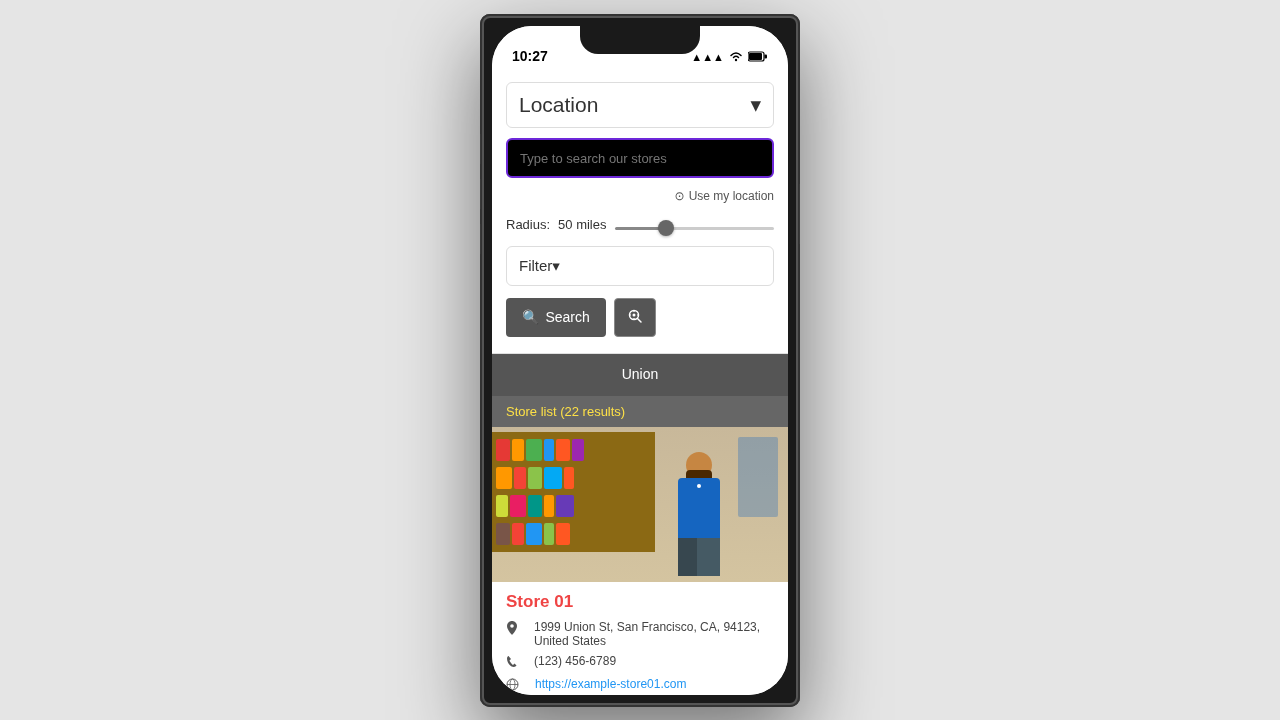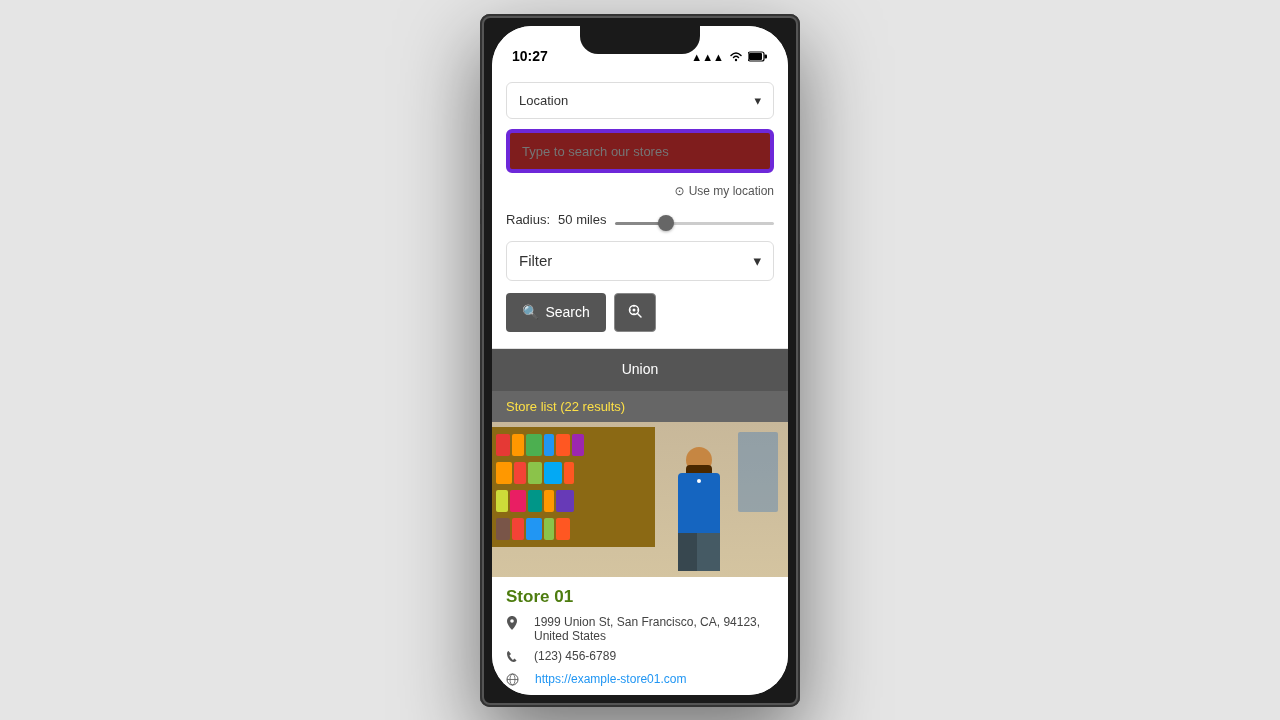--- a/index.html
+++ b/index.html
@@ -99,36 +99,36 @@
       align-items: center;
       padding: 10px 12px;
       border: 1px solid #ddd;
       border-radius: 6px;
       margin-bottom: 10px;
       cursor: pointer;
       background: #fff;
     }
 
     .location-dropdown span {
-      font-size: 13px;
+      font-size: 21px;
       color: #333;
     }
 
     .chevron-down {
       font-size: 12px;
       color: #666;
     }
 
     
     .search-input-wrapper {
-      border: 4px solid #6d28d9;
+      border: 2px solid #6d28d9;
       border-radius: 6px;
       padding: 9px 12px;
       margin-bottom: 8px;
-      background: #7f1d1d;
+      background: #000000;
     }
 
     .search-input-wrapper input {
       width: 100%;
       border: none;
       outline: none;
       font-size: 13px;
       color: #999;
       background: transparent;
     }
@@ -188,21 +188,20 @@
       height: 16px;
       border-radius: 50%;
       background: #666;
       cursor: pointer;
       box-shadow: 0 1px 3px rgba(0,0,0,0.3);
     }
 
     
     .filter-dropdown {
       display: flex;
-      justify-content: space-between;
       align-items: center;
       padding: 10px 12px;
       border: 1px solid #ddd;
       border-radius: 6px;
       margin-bottom: 12px;
       cursor: pointer;
       background: #fff;
     }
 
     .filter-dropdown span {
@@ -279,21 +278,21 @@
 
     
     .store-info {
       background: #fff;
       padding: 10px 14px 8px;
     }
 
     .store-name {
       font-size: 17px;
       font-weight: 700;
-      color: #4d7c0f;
+      color: #ef4444;
       margin-bottom: 8px;
     }
 
     .store-detail {
       display: flex;
       align-items: flex-start;
       gap: 16px;
       margin-bottom: 6px;
     }
 

